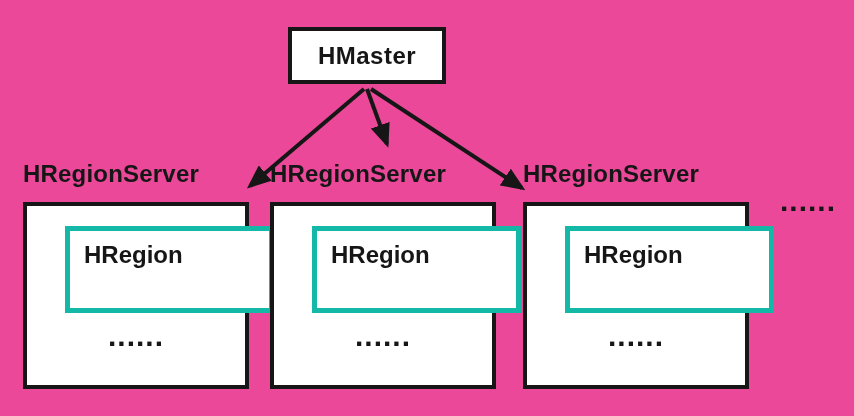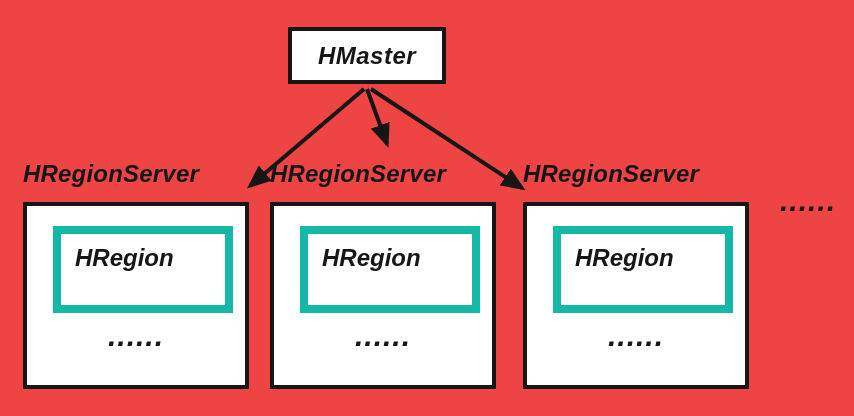--- a/index.html
+++ b/index.html
@@ -4,25 +4,24 @@
 <style>
   html, body {
     margin: 0;
     padding: 0;
     background: #ffffff;
   }
   .canvas {
     position: relative;
     width: 854px;
     height: 416px;
-    background: #ef4444;
+    background: #ec4899;
     font-family: "Liberation Sans", sans-serif;
     color: #161616;
     overflow: hidden;
-    font-style: italic;
   }
   .arrows-layer {
     position: absolute;
     left: 0;
     top: 0;
     width: 854px;
     height: 416px;
     pointer-events: none;
   }
   .master-box {
@@ -59,24 +58,24 @@
   }
   .server-box {
     margin-top: 14px;
     width: 226px;
     height: 187px;
     border: 4px solid #161616;
     box-sizing: border-box;
     background: #ffffff;
   }
   .region-box {
-    margin: 20px 0 0 26px;
-    width: 180px;
+    margin: 20px 0 0 38px;
+    width: 209px;
     height: 87px;
-    border: 8px solid #14b8a6;
+    border: 5px solid #14b8a6;
     box-sizing: border-box;
     background: #ffffff;
     padding: 10px 0 0 14px;
     font-size: 24px;
     font-weight: 700;
   }
   .box-dots {
     text-align: center;
     margin-top: 10px;
     font-size: 30px;

